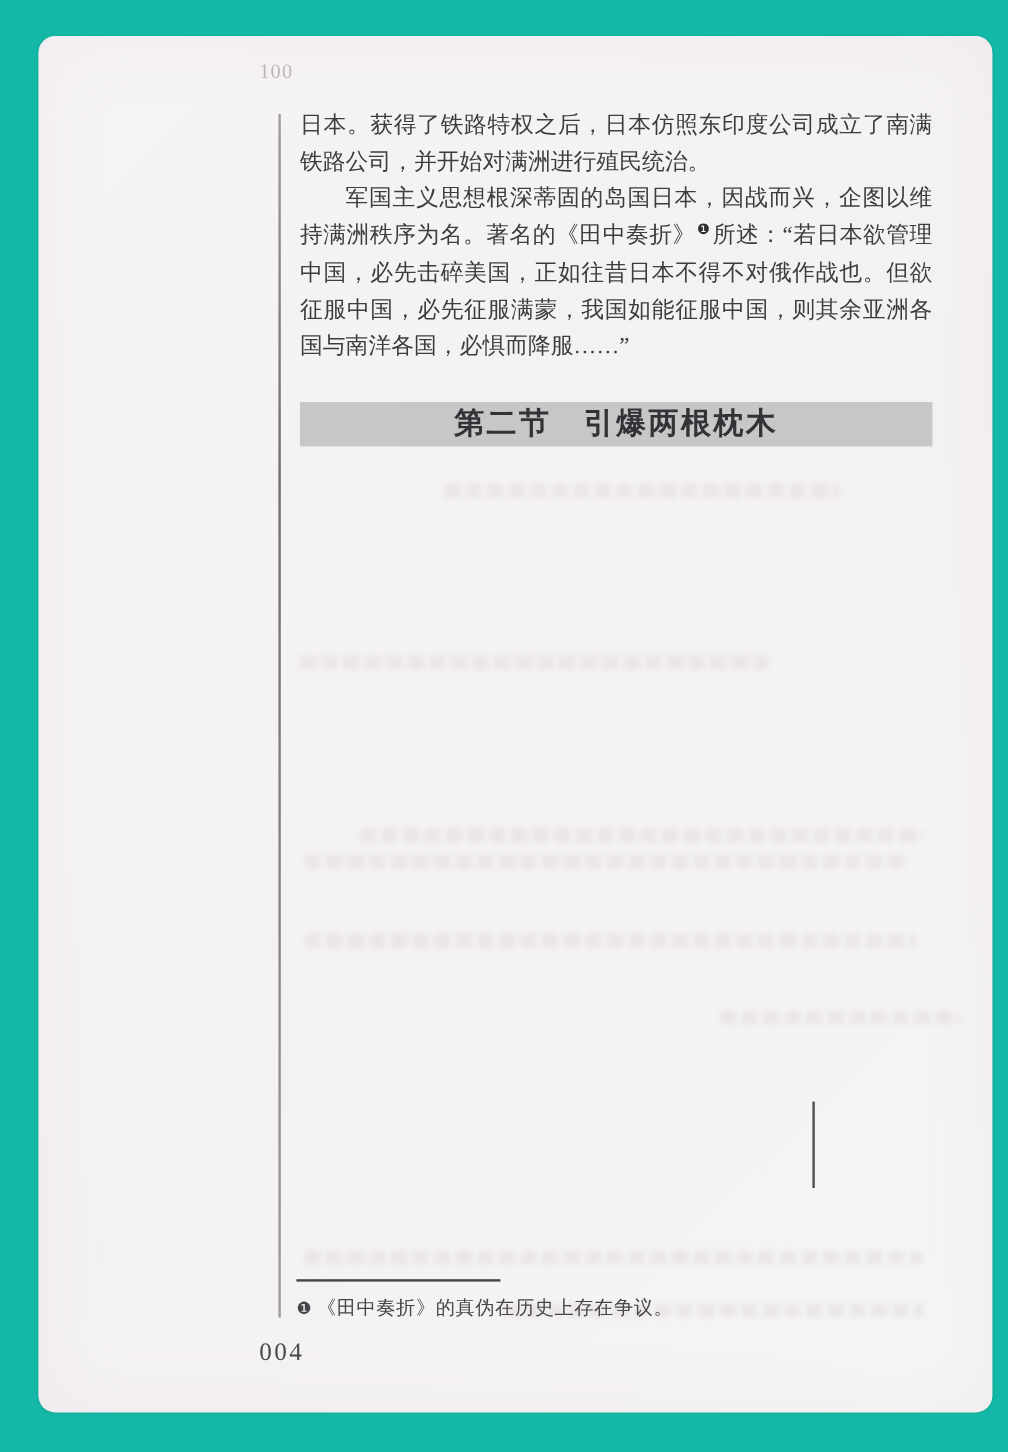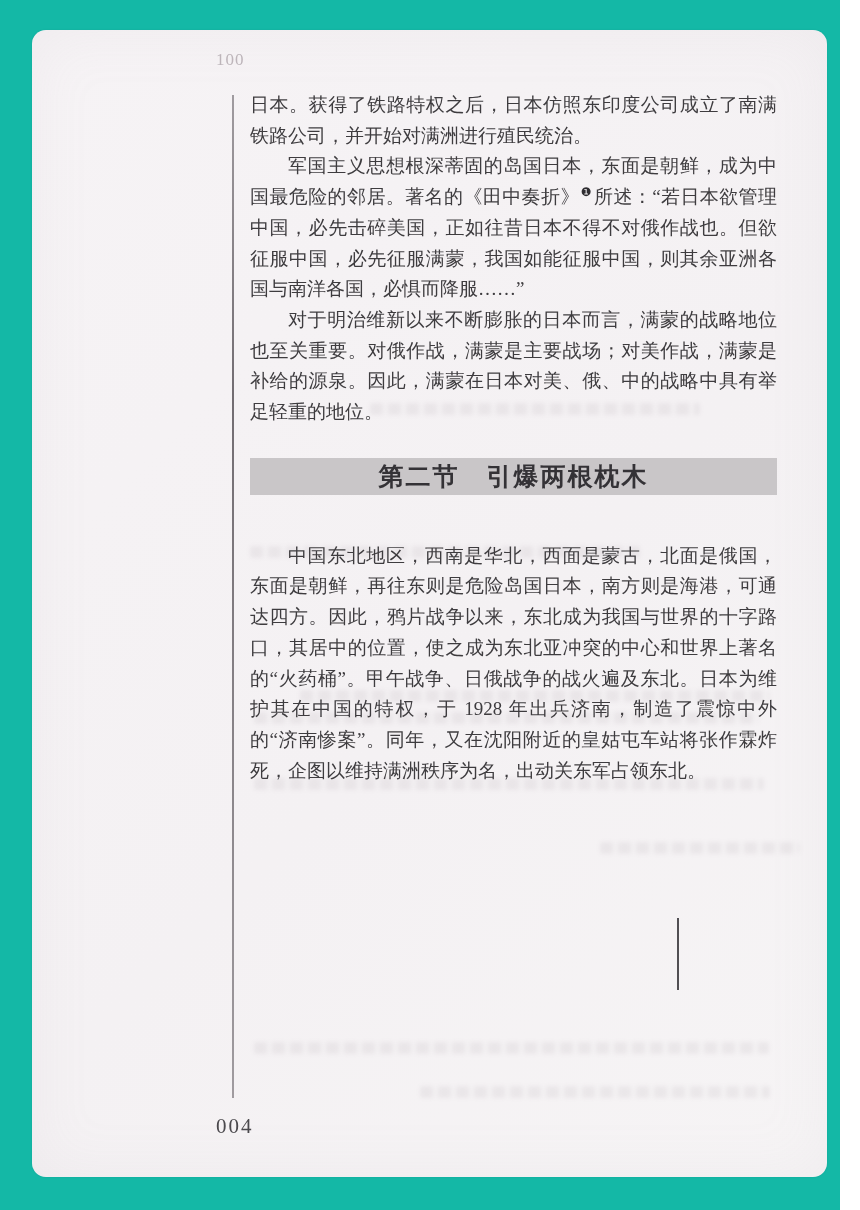--- a/index.html
+++ b/index.html
@@ -118,22 +118,24 @@
     <div class="smudge" style="left:218px; top:516px; width:390px;"></div>
     <div class="smudge" style="left:268px; top:660px; width:470px;"></div>
     <div class="smudge" style="left:222px; top:682px; width:505px;"></div>
     <div class="smudge" style="left:222px; top:748px; width:510px;"></div>
     <div class="smudge" style="left:568px; top:812px; width:200px;"></div>
     <div class="smudge" style="left:222px; top:1012px; width:515px;"></div>
     <div class="smudge" style="left:388px; top:1056px; width:350px;"></div>
 
     <div class="textcol">
       <p class="para no-indent">日本。获得了铁路特权之后，日本仿照东印度公司成立了南满铁路公司，并开始对满洲进行殖民统治。</p>
-      <p class="para"><span>军国主义思想根深蒂固的岛国日本，东面是朝鲜，成为中国最危险的邻居。著名的《田中奏折》</span><sup class="fn-marker">❶</sup><span>所述：“若日本欲管理中国，必先击碎美国，正如往昔日本不得不对俄作战也。但欲征服中国，必先征服满蒙，我国如能征服中国，则其余亚洲各国与南洋各国，必惧而降服……”</span></p>
-      <p class="para">对于明治维新以来不断膨胀的日本而言，满蒙的战略地位也至关重要。对俄作战，满蒙是主要战场；对美作战，满蒙是补给的源泉。因此，满蒙在日本对美、俄、中的战略中具有举足轻重的地位。</p>
+      <p class="para"><span>军国主义思想根深蒂固的岛国日本，因战而兴，企图以维持满洲秩序为名。著名的《田中奏折》</span><sup class="fn-marker">❶</sup><span>所述：“若日本欲管理中国，必先击碎美国，正如往昔日本不得不对俄作战也。但欲征服中国，必先征服满蒙，我国如能征服中国，则其余亚洲各国与南洋各国，必惧而降服……”</span></p>
       <h2 class="section-header">第二节　引爆两根枕木</h2>
-      <p class="para">中国东北地区，西南是华北，西面是蒙古，北面是俄国，东面是朝鲜，再往东则是危险岛国日本，南方则是海港，可通达四方。因此，鸦片战争以来，东北成为我国与世界的十字路口，其居中的位置，使之成为东北亚冲突的中心和世界上著名的“火药桶”。甲午战争、日俄战争的战火遍及东北。日本为维护其在中国的特权，于 1928 年出兵济南，制造了震惊中外的“济南惨案”。同年，又在沈阳附近的皇姑屯车站将张作霖炸死，企图以维持满洲秩序为名，出动关东军占领东北。</p>
     </div>
 
+    <div class="footnote-area">
+      <div class="footnote-rule"></div>
+      <p class="footnote"><span class="fn-bullet">❶</span><span>《田中奏折》的真伪在历史上存在争议。</span></p>
+    </div>
 
     <div class="pagenum">004</div>
   </div>
 </div>
 
 </body></html>

